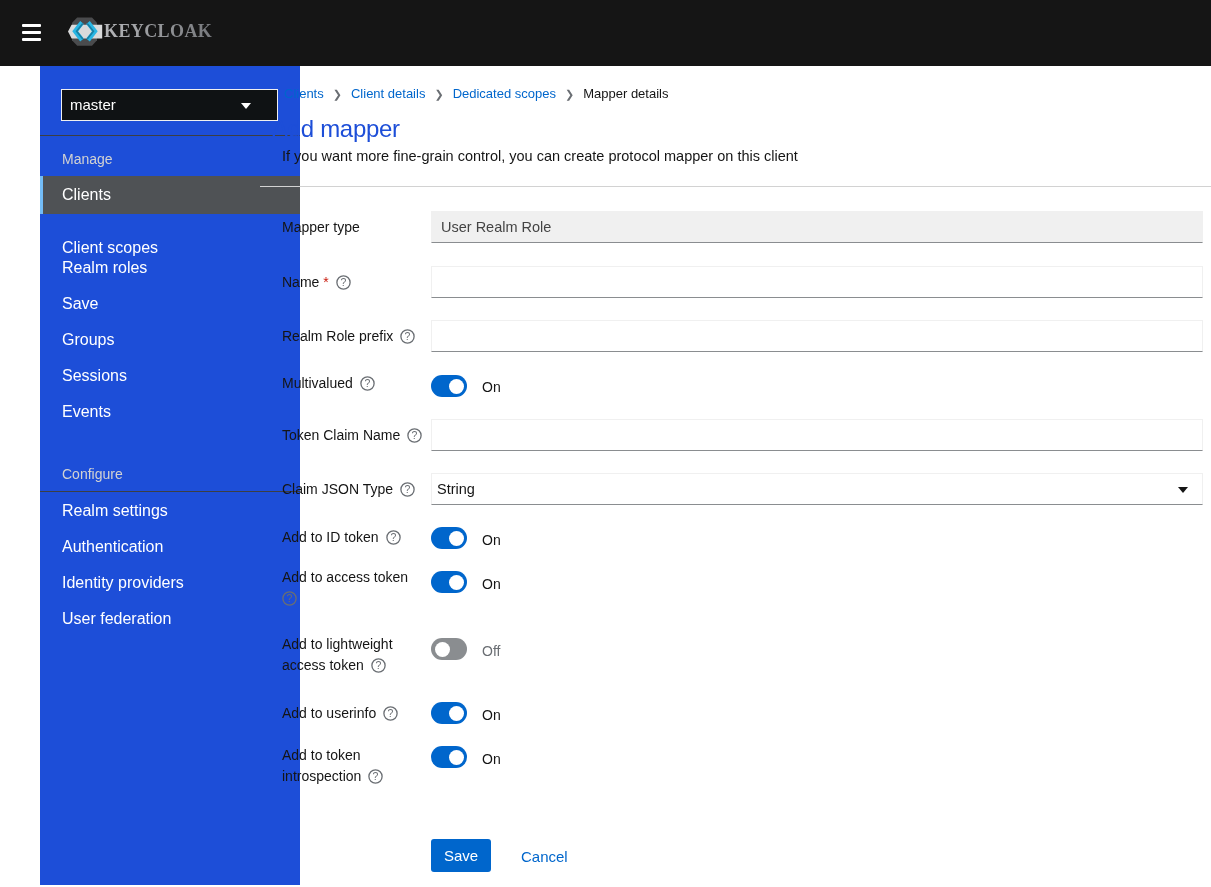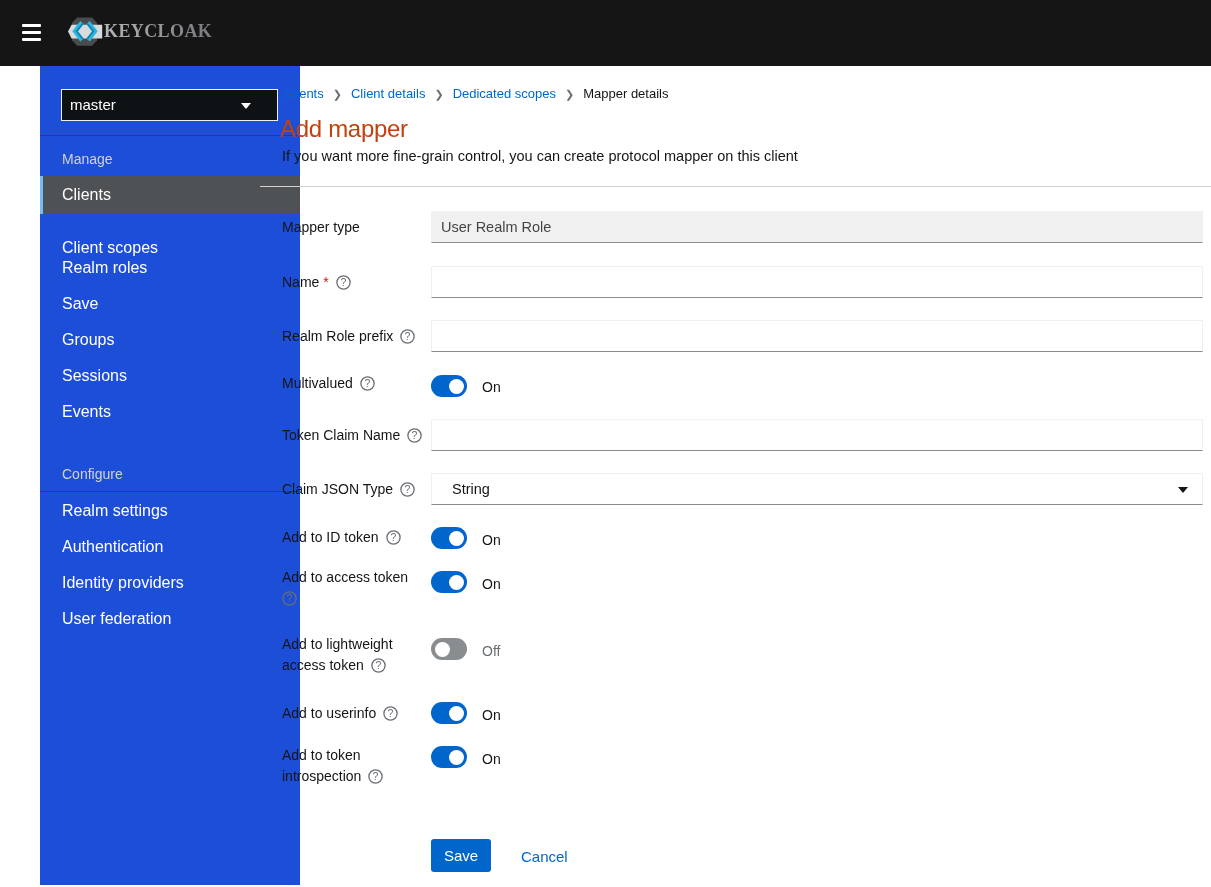--- a/index.html
+++ b/index.html
@@ -14,28 +14,28 @@
   #realmsel { position:absolute; left:21px; top:23px; width:217px; height:32px; border:1px solid #f0f0f0; background:#0f1214; color:#fff; font-size:15px; line-height:30px; padding-left:8px; }
   #realmsel .caret { position:absolute; right:26px; top:13px; width:0; height:0; border-left:5px solid transparent; border-right:5px solid transparent; border-top:6px solid #fff; }
   .sdiv { position:absolute; left:0; width:260px; height:1px; background:#3c3f42; }
   .navtitle { position:absolute; left:22px; font-size:14px; color:#d2d2d2; line-height:16px; }
   .navitem { position:absolute; left:0; width:260px; height:36px; color:#fff; font-size:16px; line-height:36px; padding-left:22px; }
   .navitem.cur { background:#4f5255; border-left:3px solid #73bcf7; padding-left:19px; height:38px; line-height:38px; }
   
   .link { color:#0066cc; text-decoration:none; }
   #crumb { left:284px; top:86px; font-size:13px; color:#151515; }
   #crumb .sep { color:#6a6e73; font-size:11px; padding:0 9px; }
-  #h1 { left:280px; top:113px; font-size:24px; line-height:31px; color:#c2410c; font-weight:400; letter-spacing:-0.3px; }
+  #h1 { left:272px; top:113px; font-size:24px; line-height:31px; color:#1d4ed8; font-weight:400; letter-spacing:-0.3px; }
   #desc { left:282px; top:146px; font-size:14.5px; line-height:21px; color:#151515; }
   #hdiv { left:260px; top:186px; width:951px; height:1px; background:#d2d2d2; }
   
   .flabel { position:absolute; left:282px; width:152px; font-size:14px; color:#151515; line-height:21px; }
   .input { position:absolute; left:431px; width:772px; height:32px; background:#fff; border:1px solid #f0f0f0; border-bottom-color:#8a8d90; }
   .input.ro { background:#f0f0f0; color:#444; font-size:14.5px; line-height:30px; padding-left:9px; }
-  .sel { position:absolute; left:431px; width:772px; height:32px; background:#fff; border:1px solid #f0f0f0; border-bottom-color:#8a8d90; font-size:14.5px; line-height:30px; padding-left:20px; color:#151515; }
+  .sel { position:absolute; left:431px; width:772px; height:32px; background:#fff; border:1px solid #f0f0f0; border-bottom-color:#8a8d90; font-size:14.5px; line-height:30px; padding-left:5px; color:#151515; }
   .sel .caret { position:absolute; right:14px; top:13px; width:0; height:0; border-left:5px solid transparent; border-right:5px solid transparent; border-top:6px solid #151515; }
   .toggle { position:absolute; left:431px; width:36px; height:22px; border-radius:11px; background:#0066cc; }
   .toggle.off { background:#8a8d90; }
   .toggle .knob { position:absolute; top:3.5px; width:15px; height:15px; border-radius:50%; background:#fff; }
   .toggle .knob.r { right:3.5px; } .toggle .knob.l { left:3.5px; }
   .tlabel { position:absolute; left:482px; font-size:14px; color:#151515; }
   .tlabel.off { color:#6a6e73; }
   .req { color:#c9190b; font-size:14px; }
   .qi { display:inline-block; vertical-align:-3px; margin-left:7px; }
   #saveb { position:absolute; left:431px; top:839px; width:60px; height:33px; background:#0066cc; color:#fff; font-size:15px; text-align:center; line-height:33px; border-radius:3px; }

